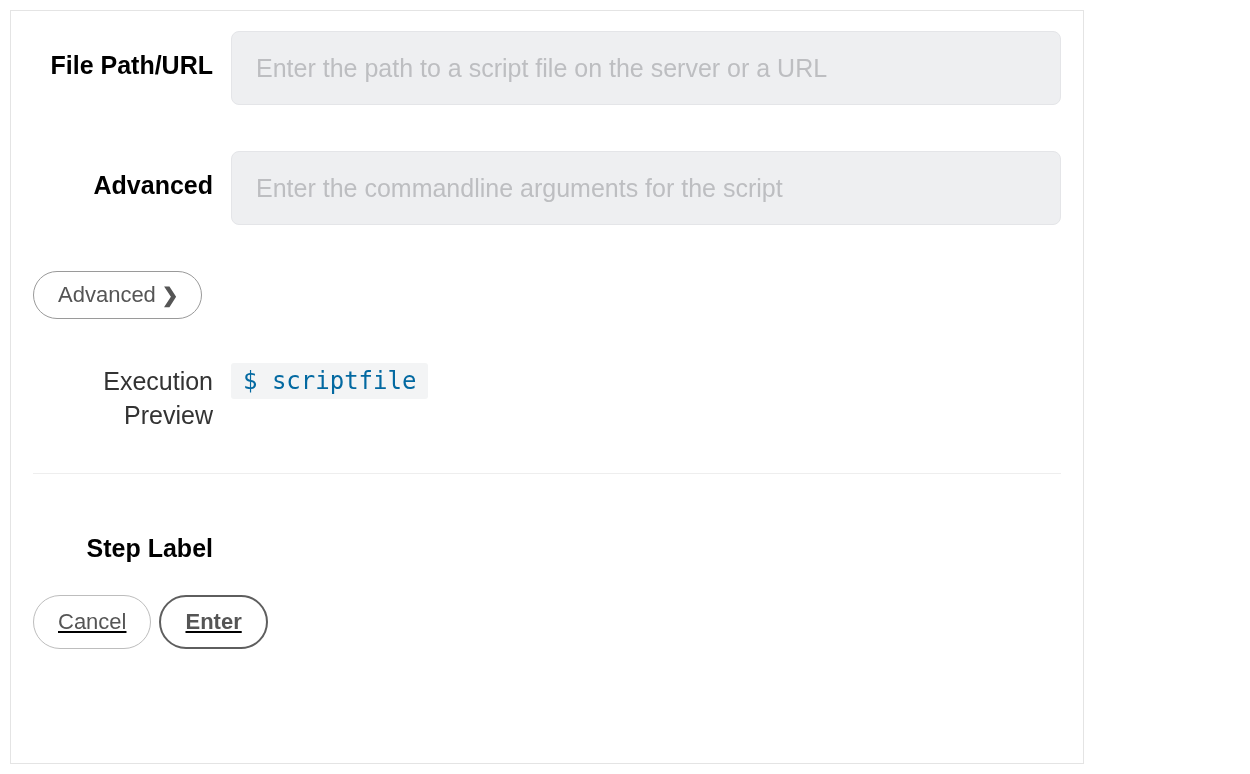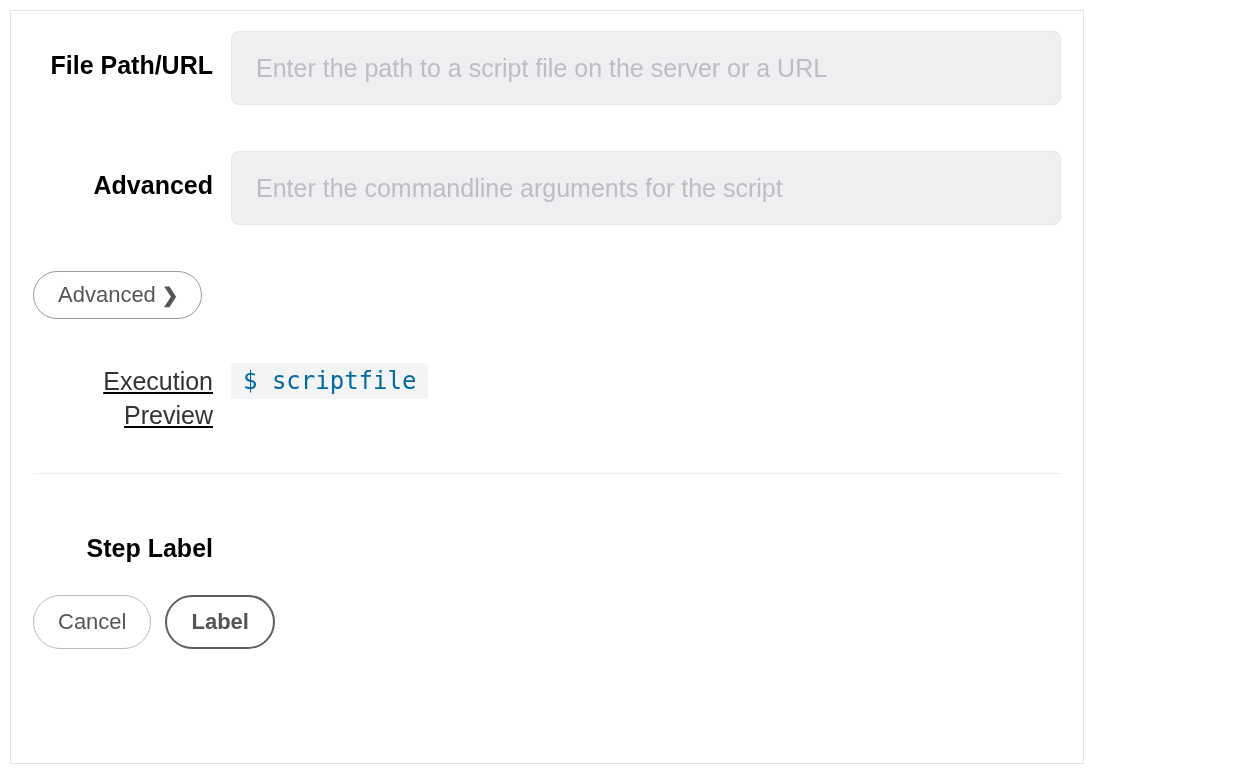--- a/index.html
+++ b/index.html
@@ -30,21 +30,20 @@
     }
     .label-col {
       width: 198px;
       flex-shrink: 0;
       text-align: right;
       padding-right: 18px;
       padding-top: 18px;
     }
     .label-col.preview-label {
       padding-top: 4px;
-      text-decoration: underline;
     }
     .label-bold {
       font-weight: 700;
       font-size: 25px;
       line-height: 1.35;
       color: #000000;
     }
     .label-normal {
       font-weight: 400;
       font-size: 25px;
@@ -106,22 +105,23 @@
       border-radius: 3px;
       margin-top: 2px;
     }
     .divider {
       border: none;
       border-top: 1px solid #eeeeee;
       margin: 0 0 40px 0;
     }
     .button-row {
       display: flex;
-      gap: 14px;
+      gap: 8px;
       margin-top: 30px;
+      text-decoration: underline;
     }
     .pill-btn {
       background: #ffffff;
       border-radius: 999px;
       padding: 12px 24px;
       font-size: 22px;
       cursor: pointer;
       font-family: inherit;
     }
     .pill-btn.cancel {
@@ -177,16 +177,16 @@
   <hr class="divider">
 
   <div class="form-row tight">
     <div class="label-col">
       <label class="label-bold">Step Label</label>
     </div>
   </div>
 
   <div class="button-row">
     <button class="pill-btn cancel">Cancel</button>
-    <button class="pill-btn save">Label</button>
+    <button class="pill-btn save">Enter</button>
   </div>
 
 </div>
 
 </body></html>

